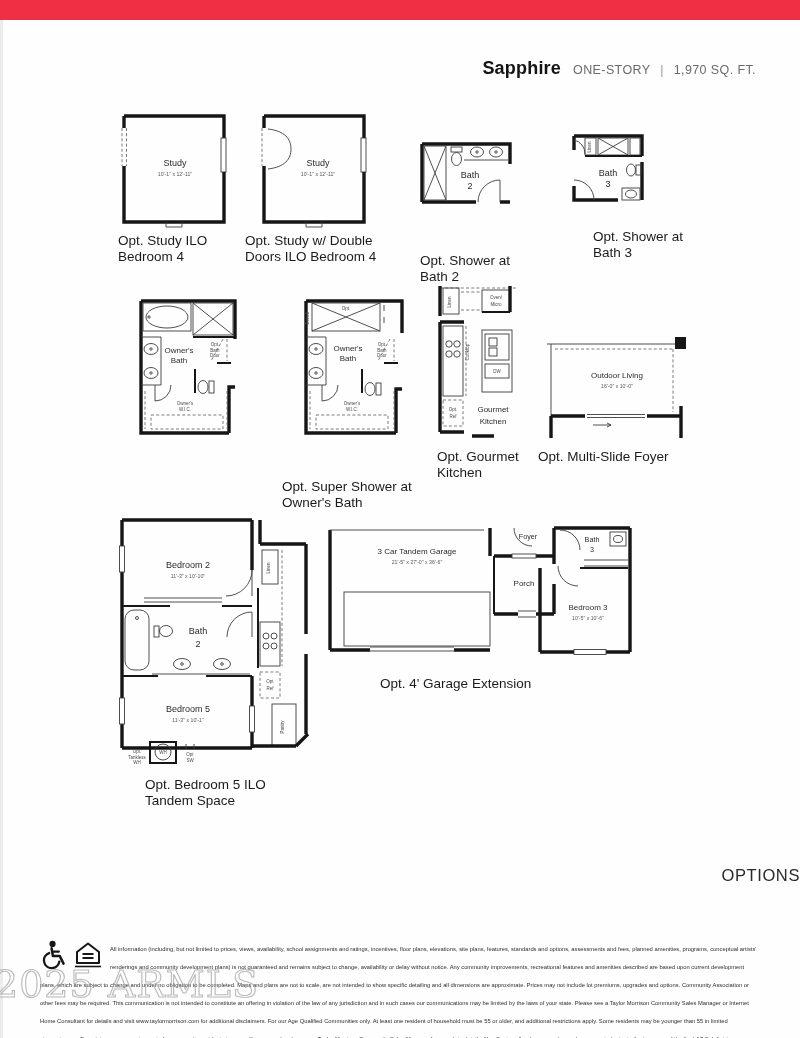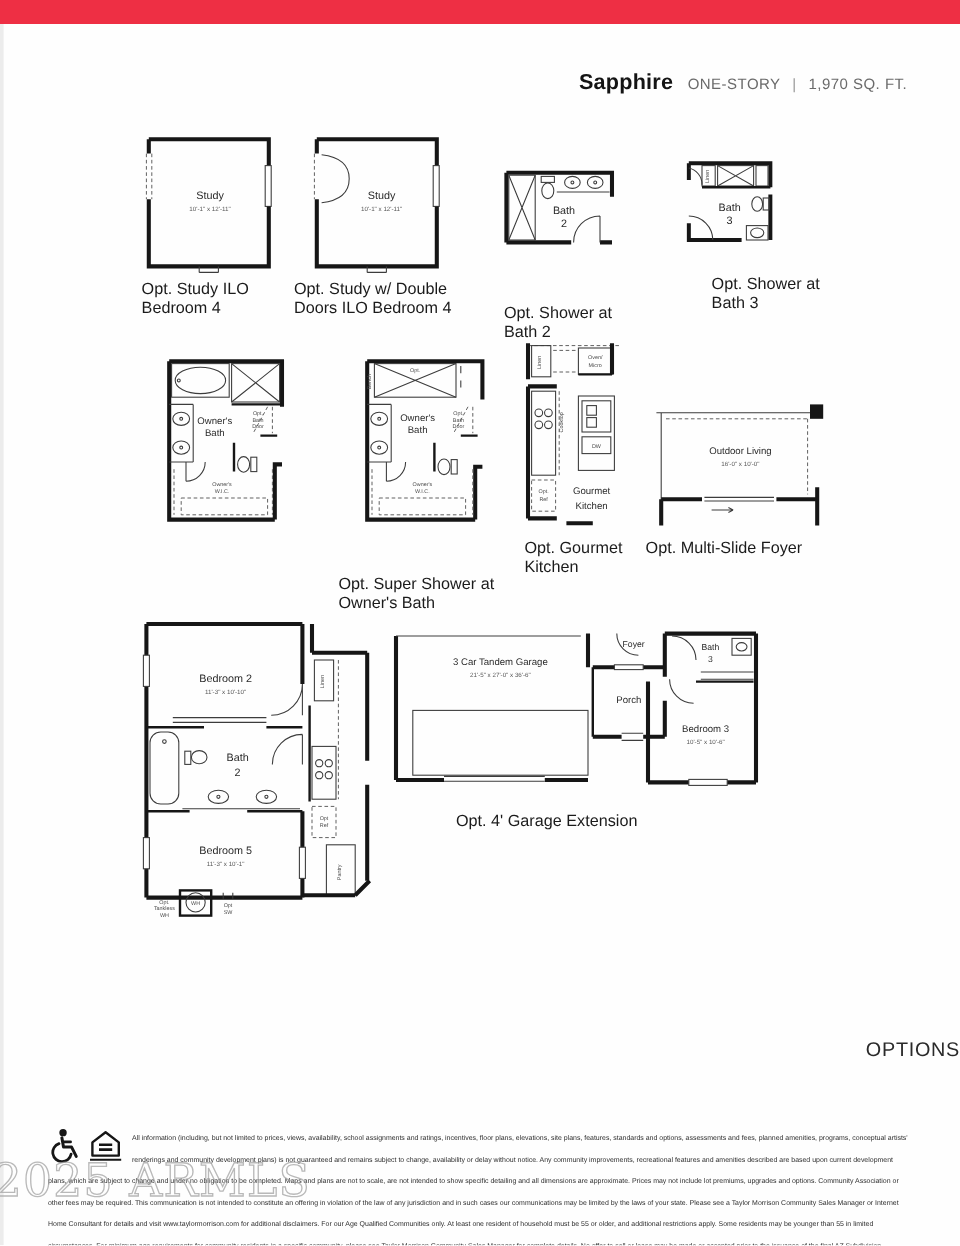--- a/index.html
+++ b/index.html
@@ -418,20 +418,21 @@
       <path class="w" d="M218,48 V132 M218,132 H308"></path>
       <g>
         <rect fill="#fff" x="252" y="129" width="32" height="6"></rect>
           <rect class="t" x="252" y="129.5" width="32" height="5"></rect>
       </g>
       <text class="rl8" x="266" y="90">Bedroom 3</text>
       <text class="rd" x="266" y="100">10'-5" x 10'-6"</text>
     </svg>
   </div>
 
+  <div class="cap" style="left:145px;top:777px;width:135px;">Opt. Bedroom 5 ILO Tandem Space</div>
   <div class="cap" style="left:380px;top:676px;width:200px;">Opt. 4' Garage Extension</div>
 
   <div class="options-heading">OPTIONS</div>
 
   <div class="footer">
     <span class="icons">
       <svg width="27" height="30" viewBox="0 0 28 30">
         <circle cx="13" cy="4.5" r="3.2" fill="#161616"></circle>
         <path d="M12,9 l1.4,8 h7 l4,8" stroke="#161616" stroke-width="2.6" fill="none" stroke-linecap="round" stroke-linejoin="round"></path>
         <path d="M13.5,12.5 h6" stroke="#161616" stroke-width="2.4" stroke-linecap="round"></path>

